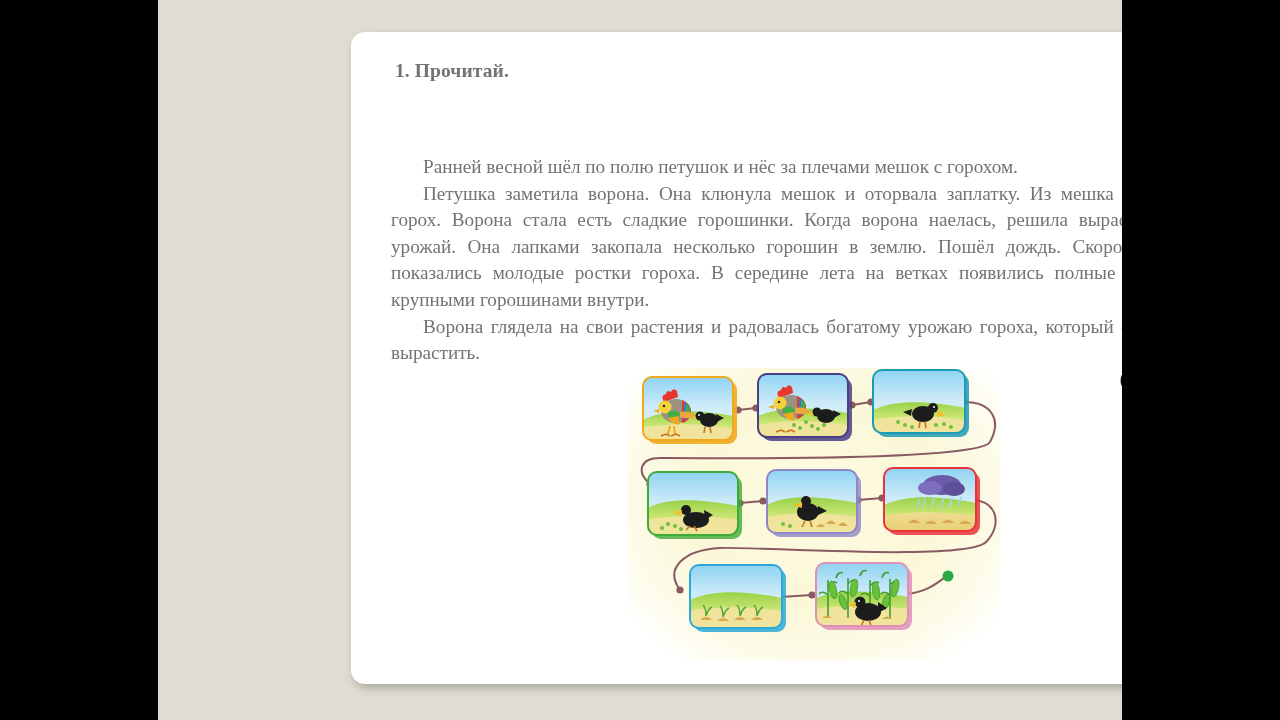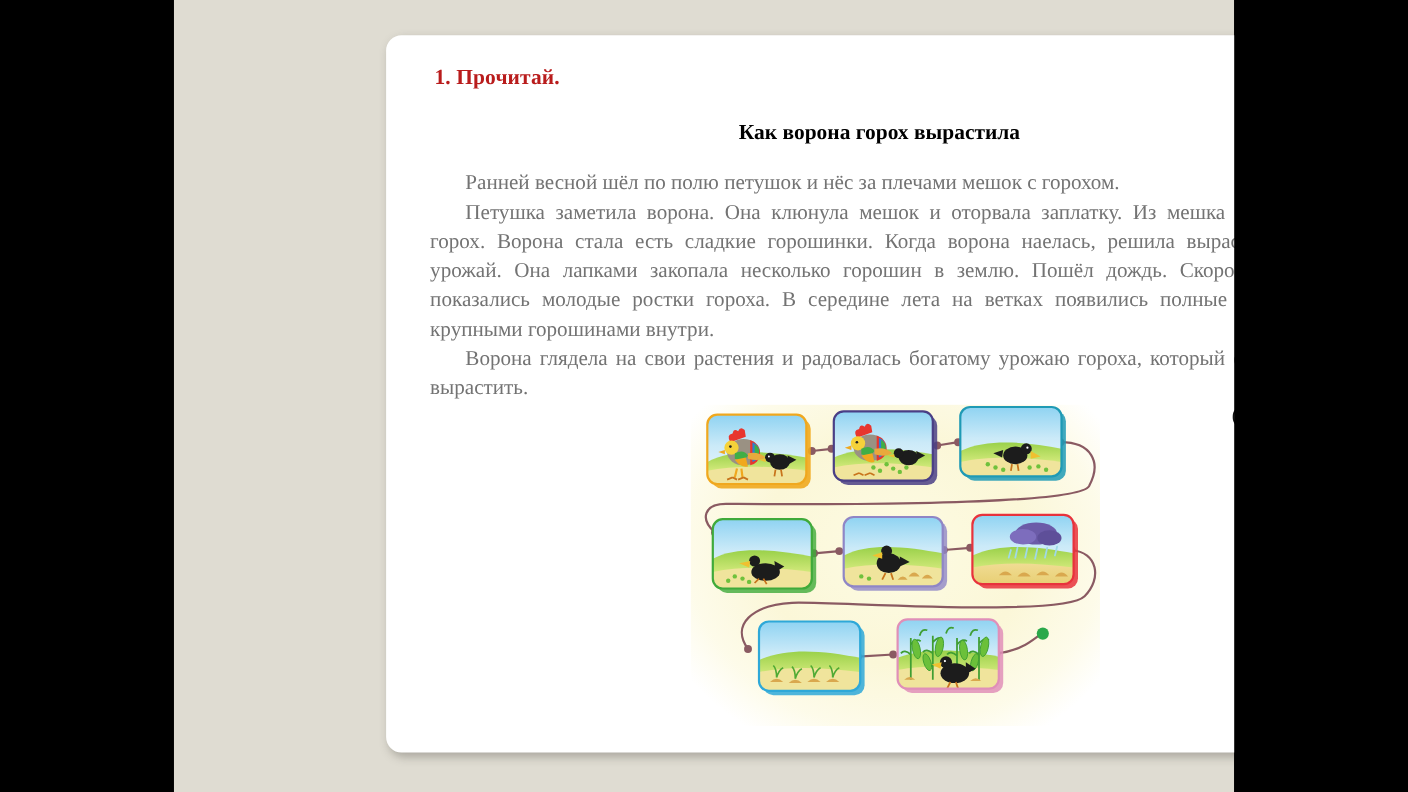--- a/index.html
+++ b/index.html
@@ -48,21 +48,21 @@
     left: 0; top: 0; right: 0; bottom: 0;
     padding: 0;
   }
 
   #task-heading {
     position: absolute;
     left: 44px;
     top: 28px;
     font-size: 19.5px;
     font-weight: bold;
-    color: #b91c1c;
+    color: #737373;
     letter-spacing: 0.1px;
   }
 
   #story-title {
     position: absolute;
     left: 0;
     right: 0;
     top: 78px;
     text-align: center;
     font-size: 19.5px;
@@ -126,21 +126,20 @@
 
 <div id="stage">
 
   <div id="slide-area">
 
     <div id="content-card">
       <div class="card-inner">
 
         <div id="task-heading">1. Прочитай.</div>
 
-        <div id="story-title">Как ворона горох вырастила</div>
 
         <div id="story-body">
           <p>Ранней весной шёл по полю петушок и нёс за плечами мешок с горохом.</p>
           <p>Петушка заметила ворона. Она клюнула мешок и оторвала заплатку. Из мешка посыпался горох. Ворона стала есть сладкие горошинки. Когда ворона наелась, решила вырастить свой урожай. Она лапками закопала несколько горошин в землю. Пошёл дождь. Скоро из земли показались молодые ростки гороха. В середине лета на ветках появились полные стручки с крупными горошинами внутри.</p>
           <p class="p-last">Ворона глядела на свои растения и радовалась богатому урожаю гороха, который ей удалось вырастить.</p>
         </div>
 
         <div id="attribution">(О. Козина)</div>
 
         <div id="storyboard">

